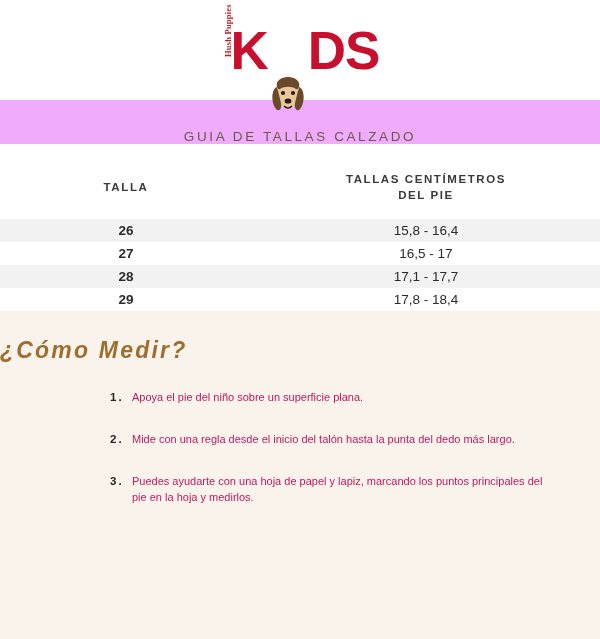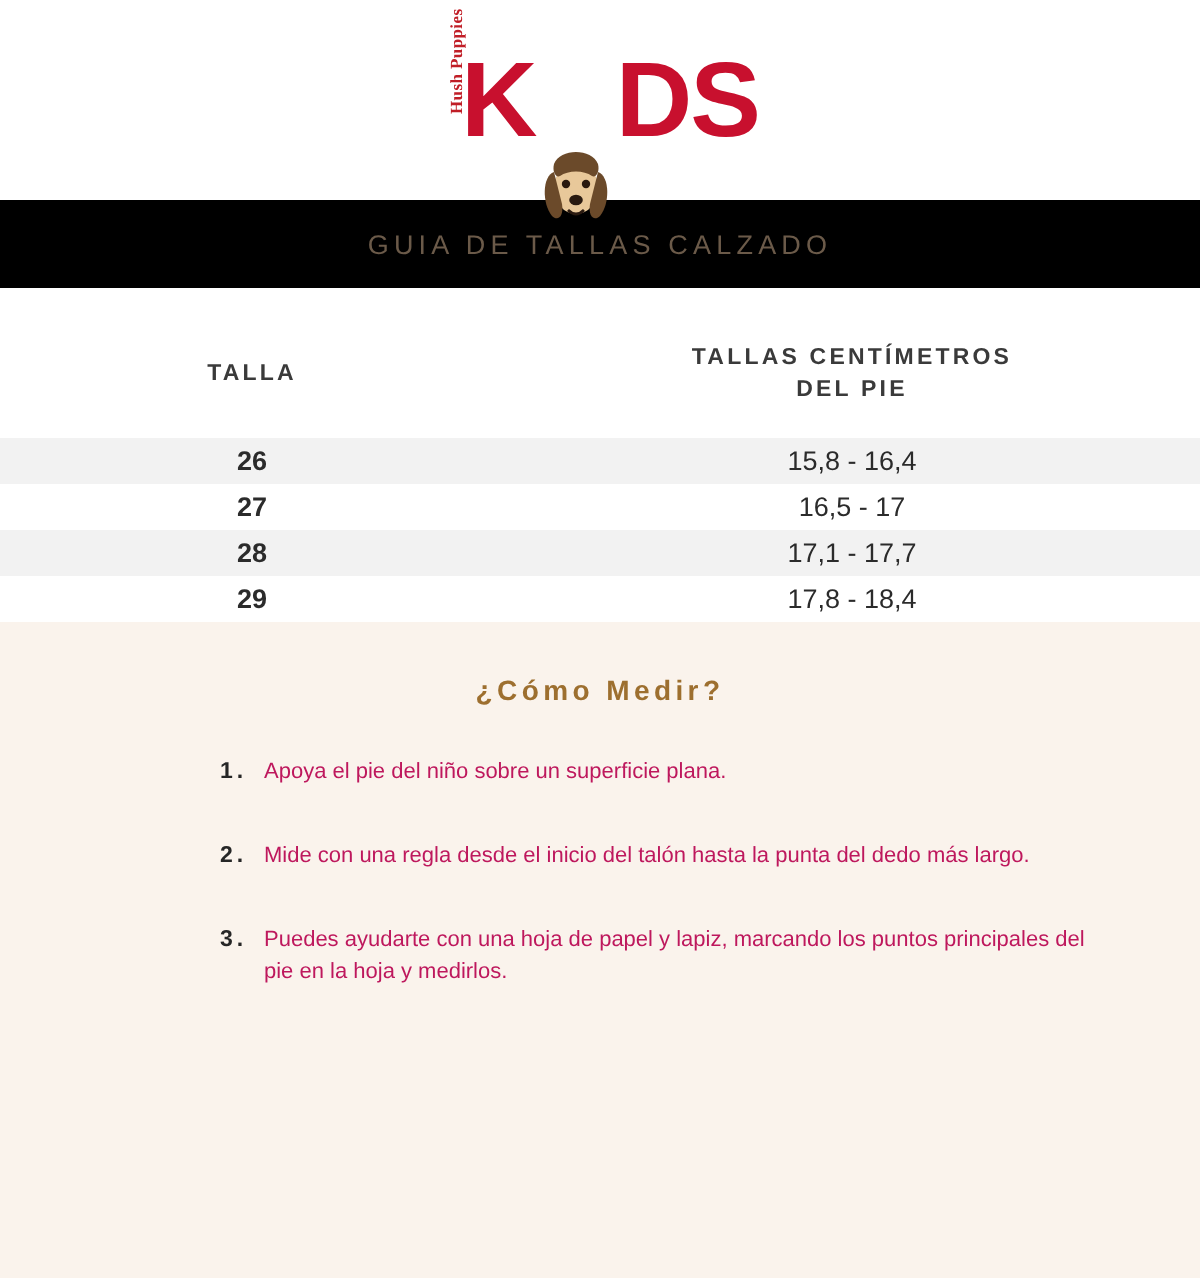--- a/index.html
+++ b/index.html
@@ -67,24 +67,24 @@
   .dog {
     position: absolute;
     left: 0px;
     top: -4px;
     width: 40px;
     height: 52px;
   }
 
   
   .title-band {
-    background: #000000;
+    background: #f0abfc;
     height: 44px;
     display: flex;
-    align-items: center;
+    align-items: flex-end;
     justify-content: center;
   }
   .title-band .title {
     font-size: 13.5px;
     letter-spacing: 2.6px;
     color: #6b5a49;
     font-weight: normal;
   }
 
   
@@ -129,26 +129,26 @@
     letter-spacing: 0.1px;
   }
 
   
   .measure-section {
     background: #faf3ec;
     padding: 26px 0 20px 0;
     height: 100%;
   }
   .measure-title {
-    text-align: center;
-    font-size: 14px;
+    font-size: 23px;
     font-weight: bold;
     color: #9d6f2f;
     letter-spacing: 2.2px;
     margin-bottom: 26px;
+    font-style: italic;
   }
   .steps {
     padding: 0 56px 0 110px;
   }
   .step {
     display: flex;
     align-items: flex-start;
     margin-bottom: 26px;
   }
   .step-num {

